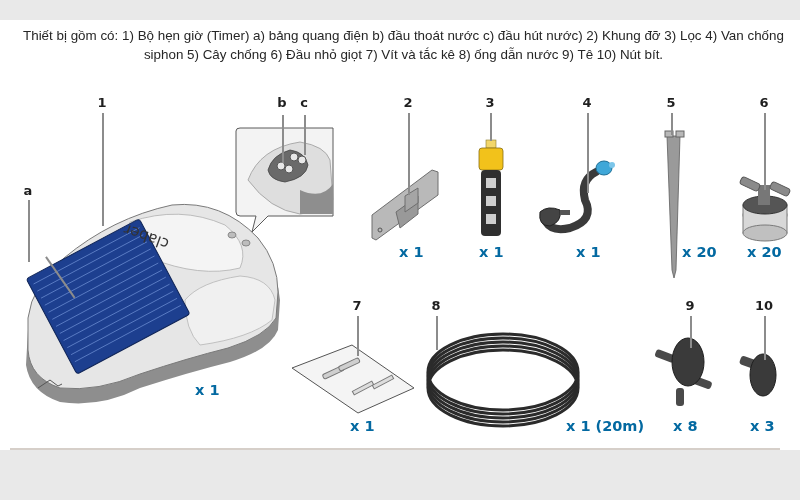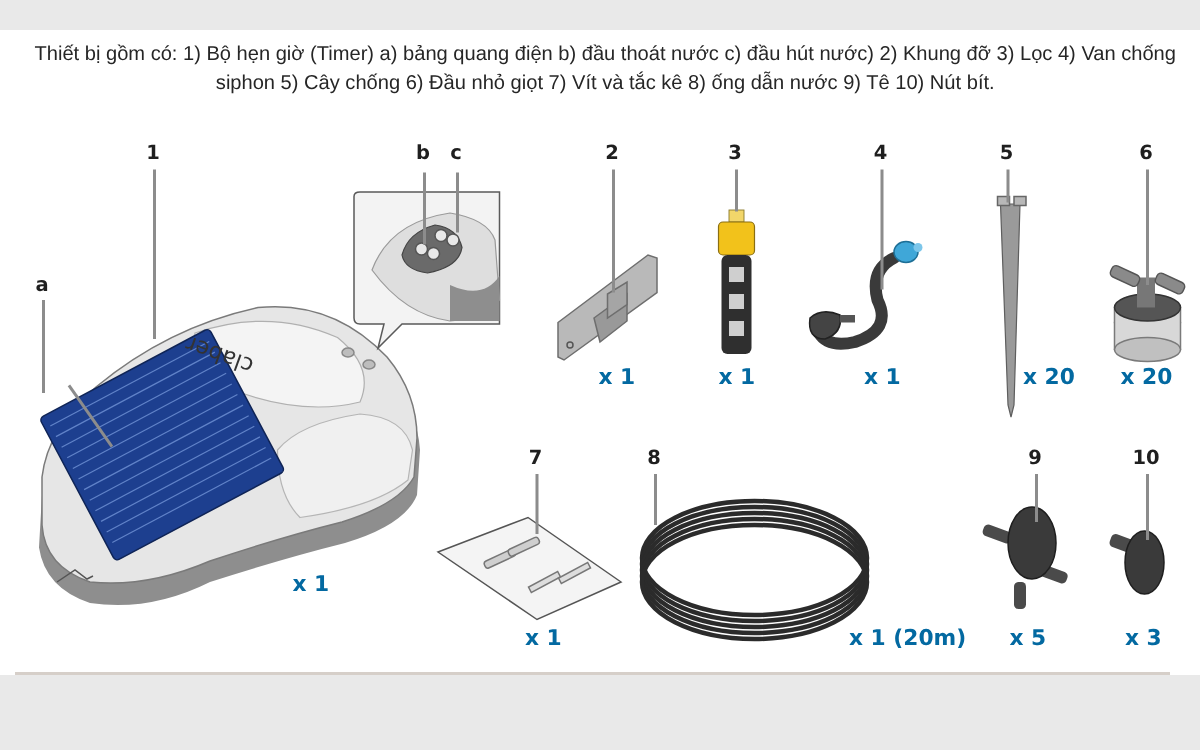--- a/index.html
+++ b/index.html
@@ -172,17 +172,17 @@
 <span class="num" style="left:764px;top:298px;">10</span>
 
 <span class="qty" style="left:195px;top:382px;">x 1</span>
 <span class="qty" style="left:399px;top:244px;">x 1</span>
 <span class="qty" style="left:479px;top:244px;">x 1</span>
 <span class="qty" style="left:576px;top:244px;">x 1</span>
 <span class="qty" style="left:682px;top:244px;">x 20</span>
 <span class="qty" style="left:747px;top:244px;">x 20</span>
 <span class="qty" style="left:350px;top:418px;">x 1</span>
 <span class="qty" style="left:566px;top:418px;">x 1 (20m)</span>
-<span class="qty" style="left:673px;top:418px;">x 5</span>
+<span class="qty" style="left:673px;top:418px;">x 8</span>
 <span class="qty" style="left:750px;top:418px;">x 3</span>
 
 <div class="divider" style="width:770px;"></div>
 <div class="bottom-band"></div>
 
 </body></html>

